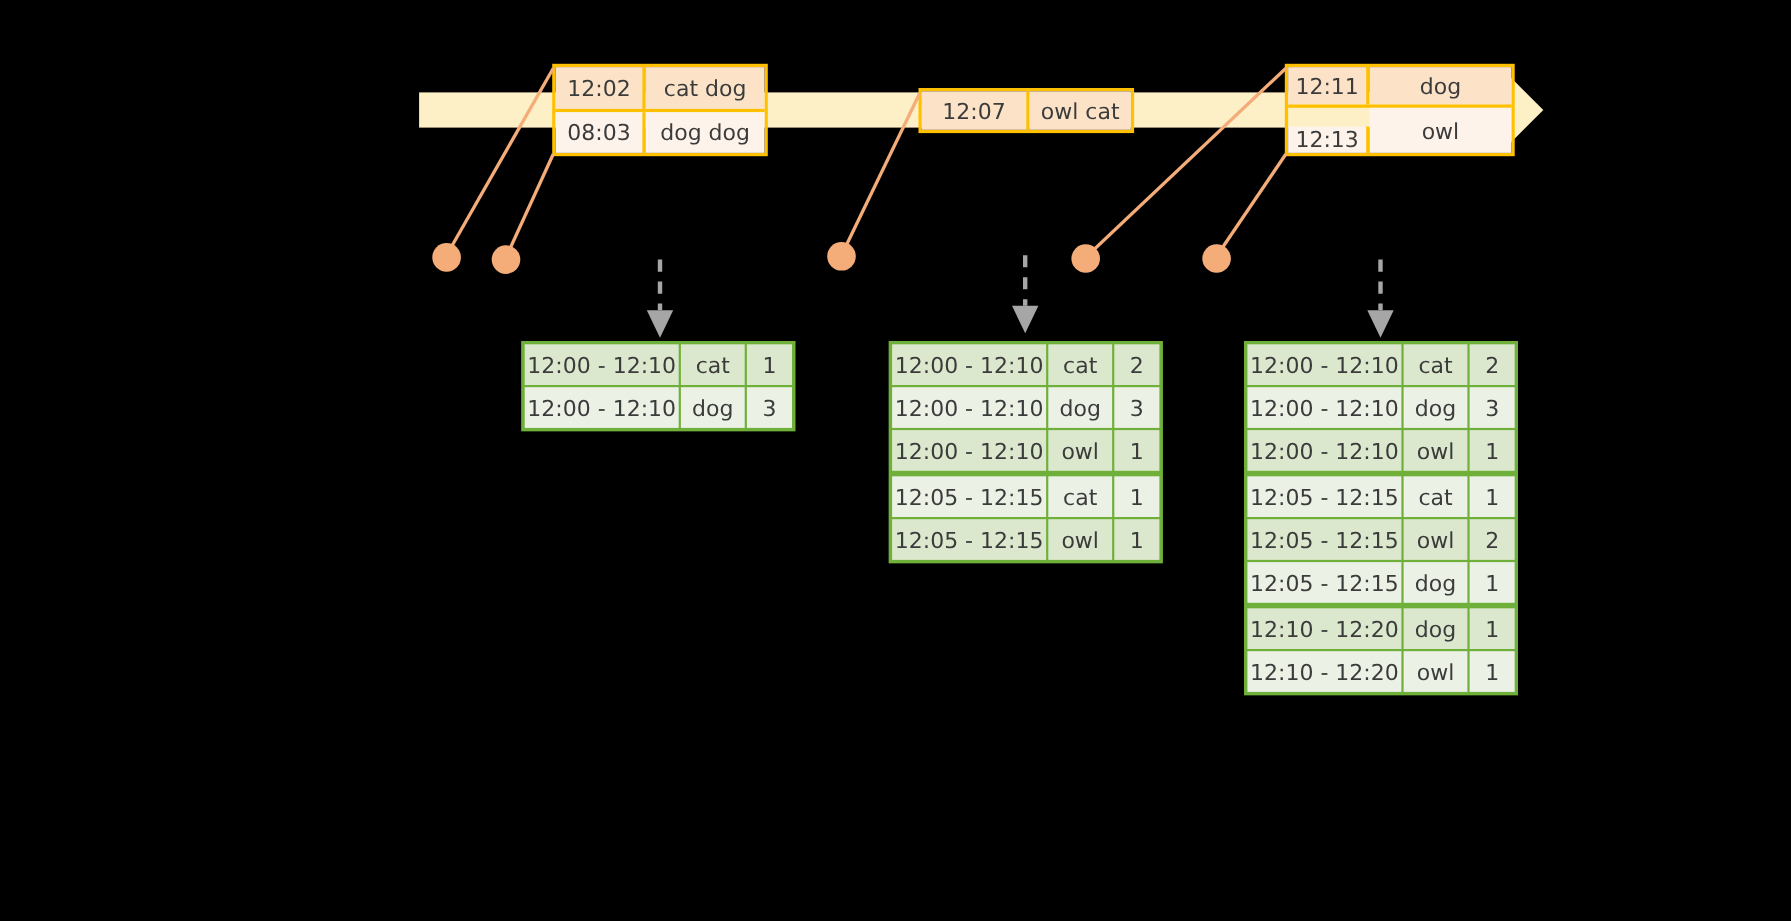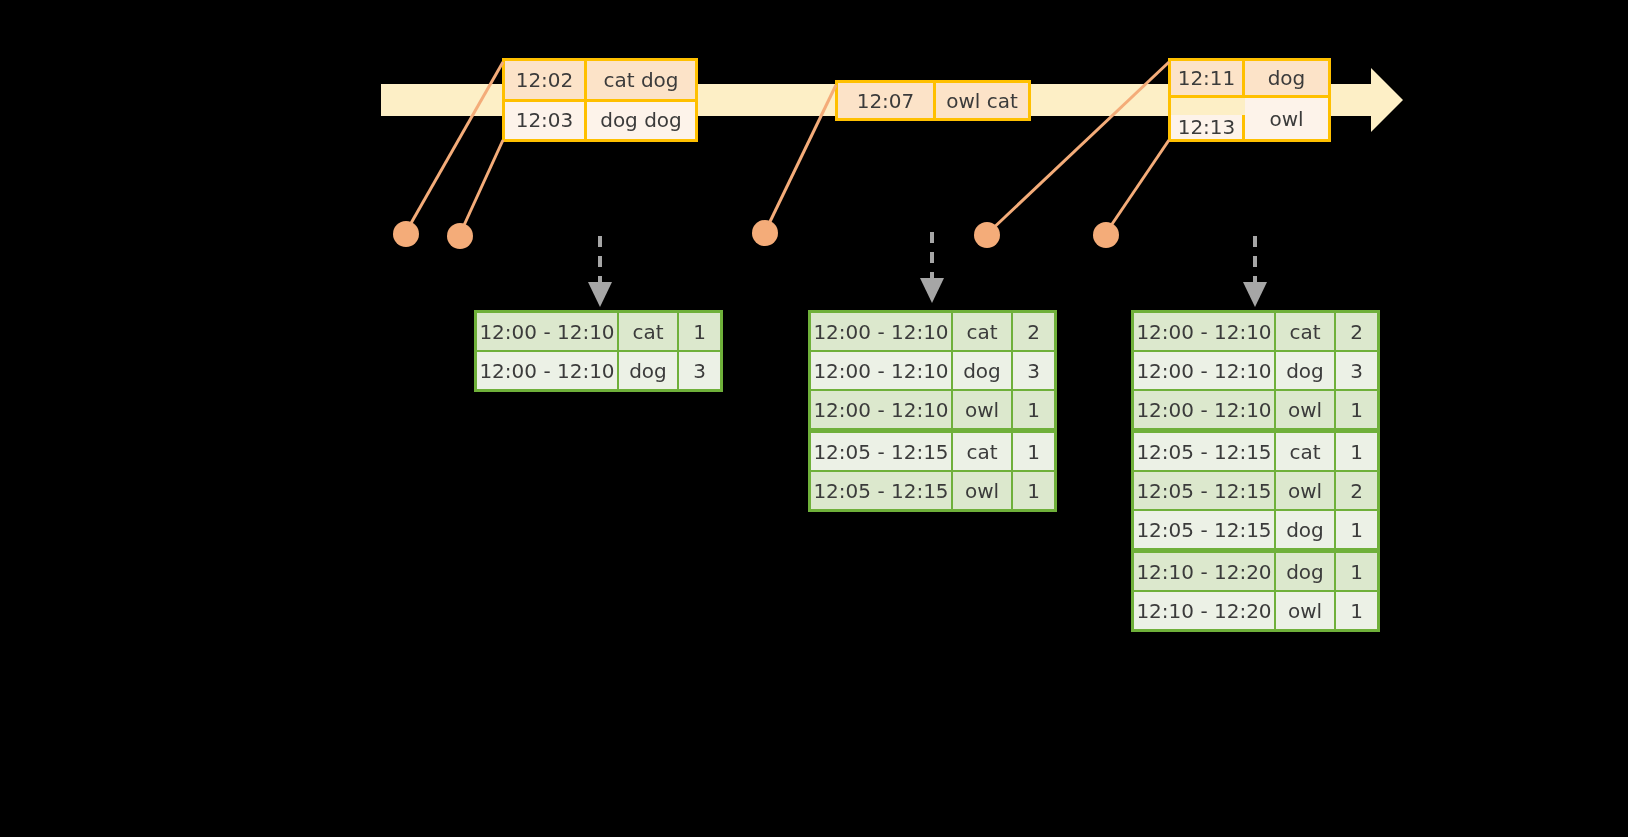--- a/index.html
+++ b/index.html
@@ -45,33 +45,33 @@
 
   <div class="tl-bar" style="left:381px;top:84px;width:1000px;height:32px;"></div>
   <div class="tl-arrow" style="left:1371px;top:68px;"></div>
 
   <div class="ev" style="left:502px;top:58px;width:196px;height:84px;">
     <div class="ev-row shade">
       <div class="cell time" style="width:82px;">12:02</div>
       <div class="cell" style="flex:1;">cat dog</div>
     </div>
     <div class="ev-row light">
-      <div class="cell time" style="width:82px;">12:03</div>
+      <div class="cell time" style="width:82px;">08:03</div>
       <div class="cell" style="flex:1;">dog dog</div>
     </div>
   </div>
 
   <div class="ev" style="left:835px;top:80px;width:196px;height:41px;">
     <div class="ev-row shade">
       <div class="cell time" style="width:98px;">12:07</div>
       <div class="cell" style="flex:1;">owl cat</div>
     </div>
   </div>
 
-  <div class="ev" style="left:1168px;top:58px;width:163px;height:84px;">
+  <div class="ev" style="left:1168px;top:58px;width:209px;height:84px;">
     <div class="ev-row shade">
       <div class="cell time" style="width:74px;">12:11</div>
       <div class="cell" style="flex:1;">dog</div>
     </div>
     <div class="ev-row light">
       <div class="cell time" style="width:74px;margin-top:17px;">12:13</div>
       <div class="cell" style="flex:1;">owl</div>
     </div>
   </div>
 

